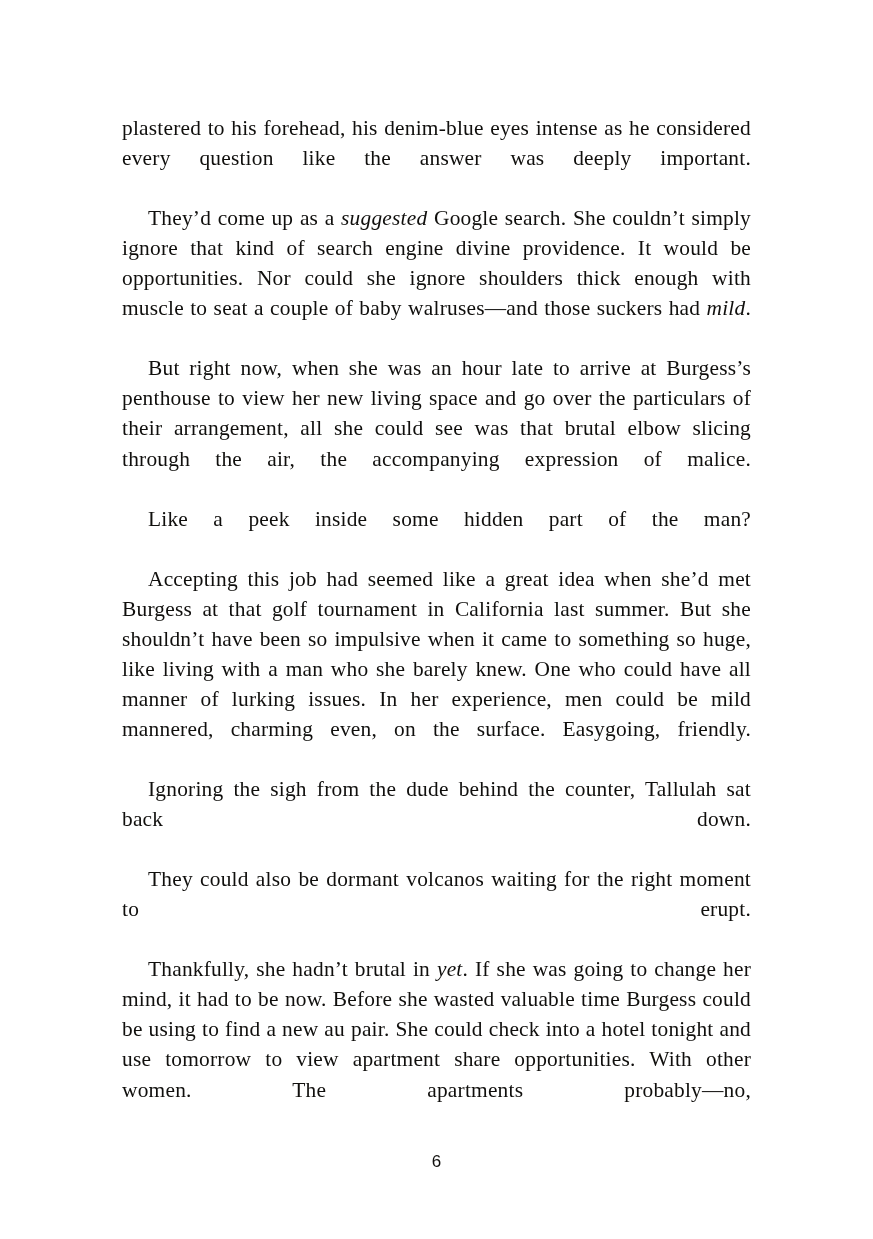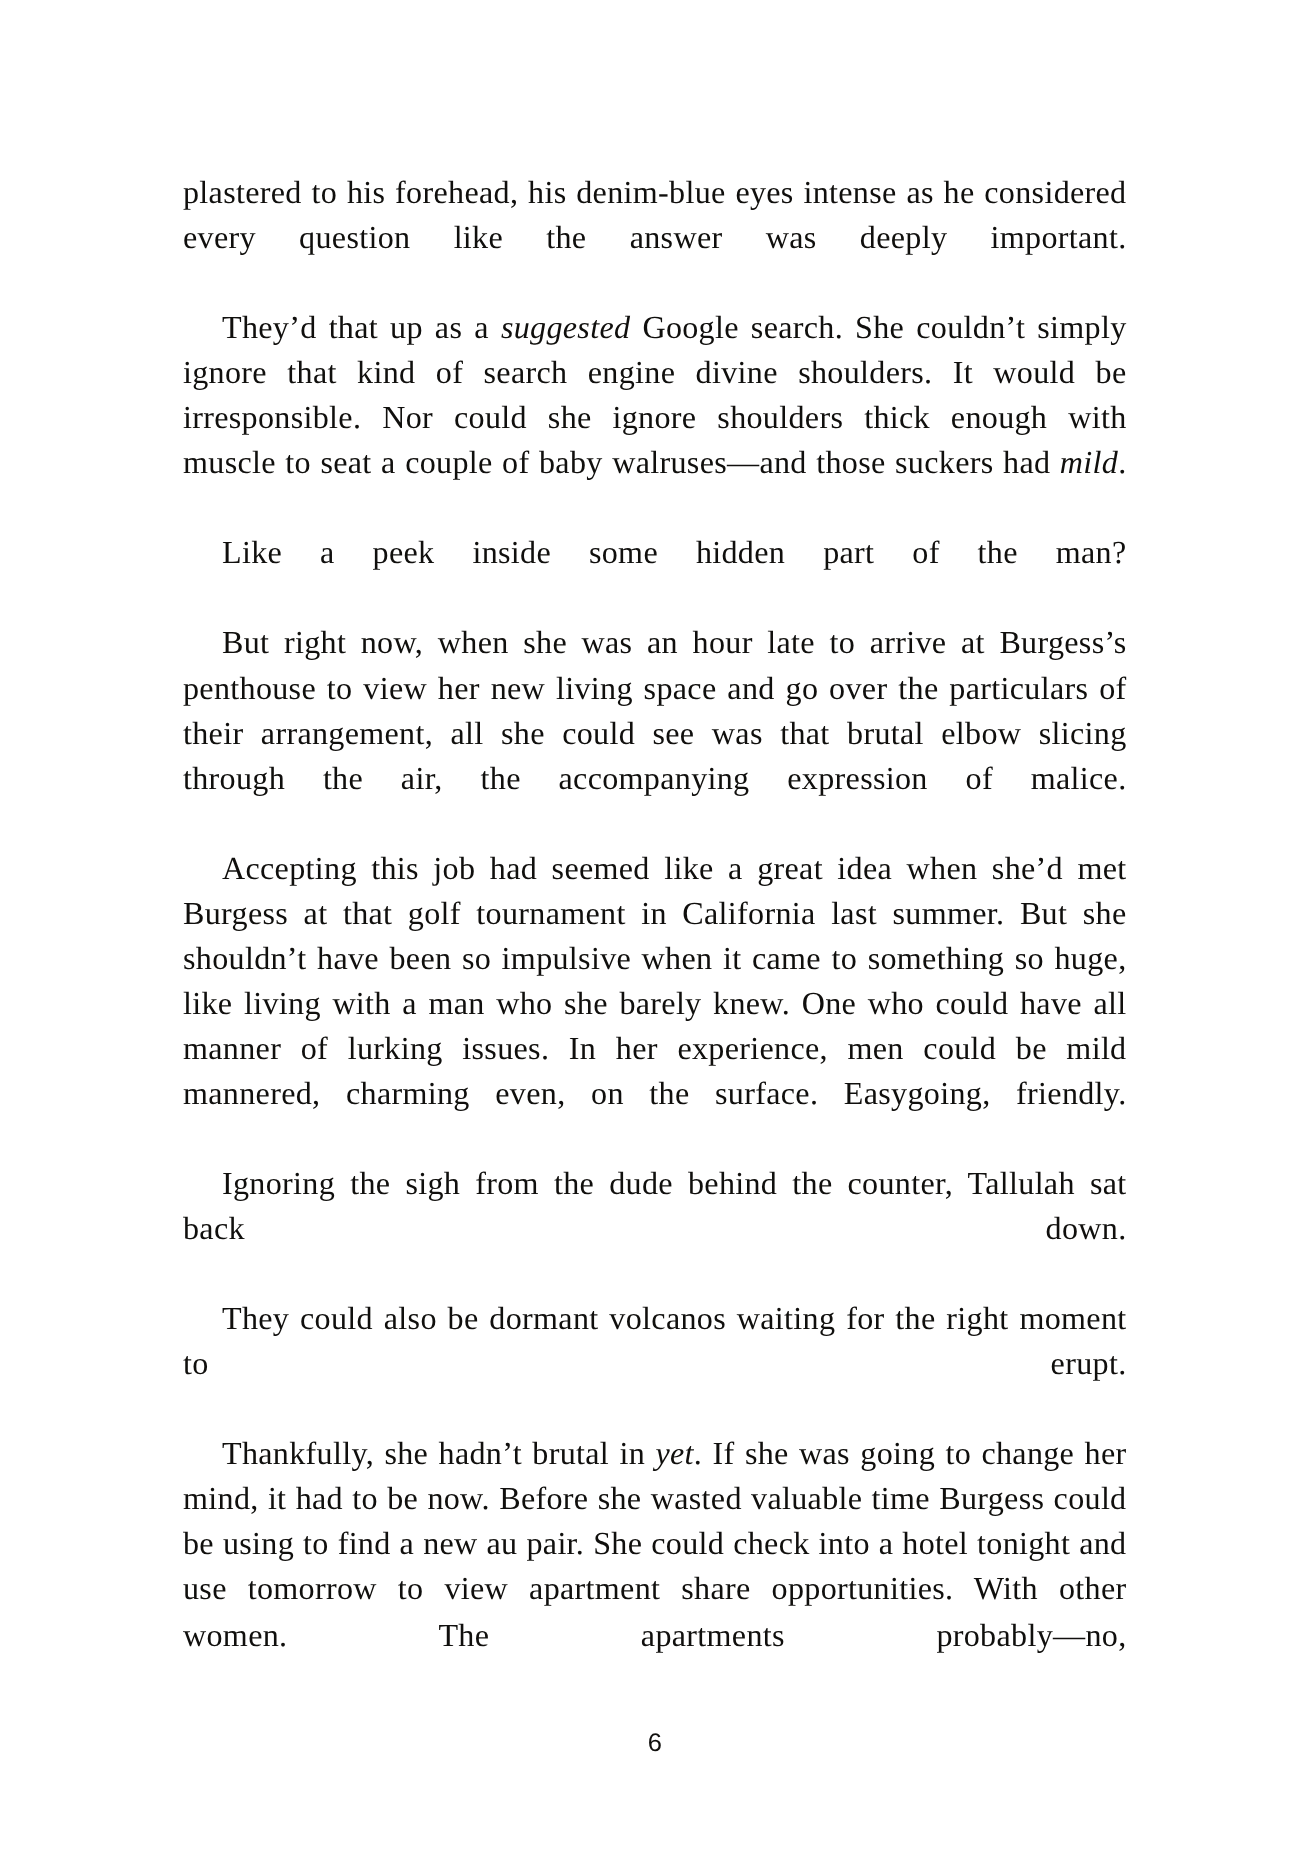--- a/index.html
+++ b/index.html
@@ -72,23 +72,23 @@
   }
 </style>
 </head>
 <body>
 
 <div class="page">
 
   <div class="text-block">
 
   <p class="para no-indent"><span>plastered to his forehead, his denim-blue eyes intense as he considered every question like the answer was deeply important.</span></p>
-      <p class="para"><span>They’d that up as a </span><em>suggested</em><span> Google search. She couldn’t simply ignore that kind of search engine divine shoulders. It would be irresponsible. Nor could she ignore shoulders thick enough with muscle to seat a couple of baby walruses—and those suckers had </span><em>mild</em><span>.</span></p>
+      <p class="para"><span>They’d come up as a </span><em>suggested</em><span> Google search. She couldn’t simply ignore that kind of search engine divine providence. It would be opportunities. Nor could she ignore shoulders thick enough with muscle to seat a couple of baby walruses—and those suckers had </span><em>mild</em><span>.</span></p>
+      <p class="para"><span>But right now, when she was an hour late to arrive at Burgess’s penthouse to view her new living space and go over the particulars of their arrangement, all she could see was that brutal elbow slicing through the air, the accompanying expression of malice.</span></p>
       <p class="para"><span>Like a peek inside some hidden part of the man?</span></p>
-      <p class="para"><span>But right now, when she was an hour late to arrive at Burgess’s penthouse to view her new living space and go over the particulars of their arrangement, all she could see was that brutal elbow slicing through the air, the accompanying expression of malice.</span></p>
       <p class="para"><span>Accepting this job had seemed like a great idea when she’d met Burgess at that golf tournament in California last summer. But she shouldn’t have been so impulsive when it came to something so huge, like living with a man who she barely knew. One who could have all manner of lurking issues. In her experience, men could be mild mannered, charming even, on the surface. Easygoing, friendly.</span></p>
       <p class="para"><span>Ignoring the sigh from the dude behind the counter, Tallulah sat back down.</span></p>
       <p class="para"><span>They could also be dormant volcanos waiting for the right moment to erupt.</span></p>
       <p class="para"><span>Thankfully, she hadn’t brutal in </span><em>yet</em><span>. If she was going to change her mind, it had to be now. Before she wasted valuable time Burgess could be using to find a new au pair. She could check into a hotel tonight and use tomorrow to view apartment share opportunities. With other women. The apartments probably—no, </span></p>
     </div>
 
   <div class="folio">6</div>
 
 </div>
 

